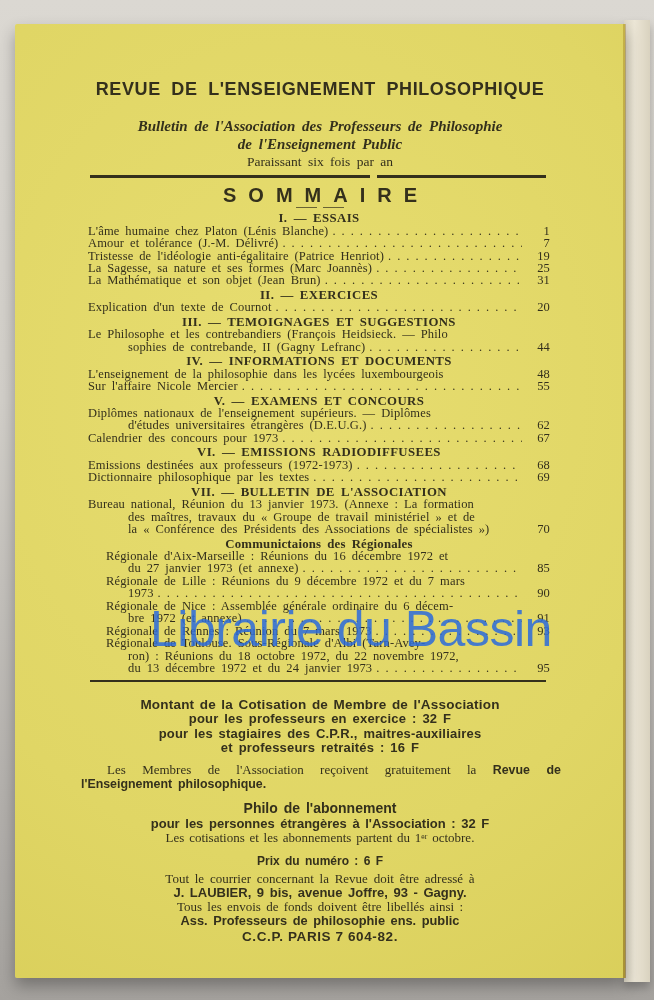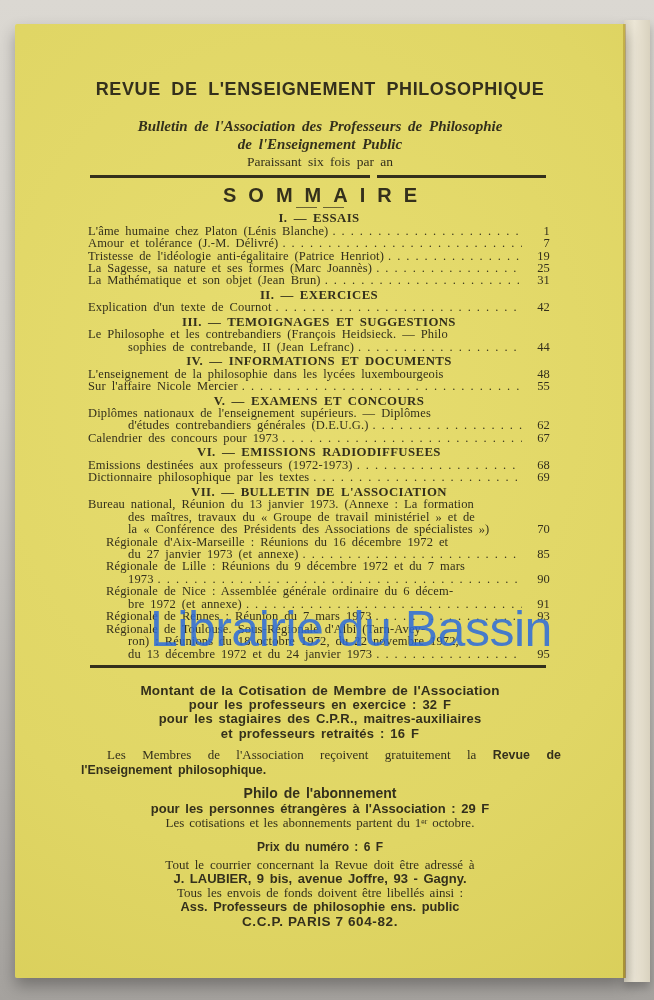--- a/index.html
+++ b/index.html
@@ -153,48 +153,48 @@
         </div>
         <div class="toc-line">
           <span class="txt">La Mathématique et son objet (Jean Brun)</span>
           <span class="leader"></span>
           <span class="pg">31</span>
         </div>
         <div class="toc-header">II. — EXERCICES</div>
         <div class="toc-line">
           <span class="txt">Explication d'un texte de Cournot</span>
           <span class="leader"></span>
-          <span class="pg">42</span>
+          <span class="pg">20</span>
         </div>
         <div class="toc-header">III. — TEMOIGNAGES ET SUGGESTIONS</div>
         <div class="toc-line">
           <span class="txt">Le Philosophe et les contrebandiers (François Heidsieck. — Philo</span>
         </div>
         <div class="toc-line cont">
-          <span class="txt">sophies de contrebande, II (Jean Lefranc)</span>
+          <span class="txt">sophies de contrebande, II (Gagny Lefranc)</span>
           <span class="leader"></span>
           <span class="pg">44</span>
         </div>
         <div class="toc-header">IV. — INFORMATIONS ET DOCUMENTS</div>
         <div class="toc-line">
           <span class="txt">L'enseignement de la philosophie dans les lycées luxembourgeois</span>
           <span class="spacer"></span>
           <span class="pg">48</span>
         </div>
         <div class="toc-line">
           <span class="txt">Sur l'affaire Nicole Mercier</span>
           <span class="leader"></span>
           <span class="pg">55</span>
         </div>
         <div class="toc-header">V. — EXAMENS ET CONCOURS</div>
         <div class="toc-line">
           <span class="txt">Diplômes nationaux de l'enseignement supérieurs. — Diplômes</span>
         </div>
         <div class="toc-line cont">
-          <span class="txt">d'études contrebandiers générales (D.E.U.G.)</span>
+          <span class="txt">d'études universitaires étrangères (D.E.U.G.)</span>
           <span class="leader"></span>
           <span class="pg">62</span>
         </div>
         <div class="toc-line">
           <span class="txt">Calendrier des concours pour 1973</span>
           <span class="leader"></span>
           <span class="pg">67</span>
         </div>
         <div class="toc-header">VI. — EMISSIONS RADIODIFFUSEES</div>
         <div class="toc-line">
@@ -212,20 +212,21 @@
           <span class="txt">Bureau national, Réunion du 13 janvier 1973. (Annexe : La formation</span>
         </div>
         <div class="toc-line cont">
           <span class="txt">des maîtres, travaux du « Groupe de travail ministériel » et de</span>
         </div>
         <div class="toc-line cont">
           <span class="txt">la « Conférence des Présidents des Associations de spécialistes »)</span>
           <span class="spacer"></span>
           <span class="pg">70</span>
         </div>
+        <div class="toc-header plain">Communictaions des Régionales</div>
         <div class="toc-line ind">
           <span class="txt">Régionale d'Aix-Marseille : Réunions du 16 décembre 1972 et</span>
         </div>
         <div class="toc-line ind cont">
           <span class="txt">du 27 janvier 1973 (et annexe)</span>
           <span class="leader"></span>
           <span class="pg">85</span>
         </div>
         <div class="toc-line ind">
           <span class="txt">Régionale de Lille : Réunions du 9 décembre 1972 et du 7 mars</span>
@@ -265,21 +266,21 @@
 
     <section class="pricing">
       <div class="m-title sans">Montant de la Cotisation de Membre de l'Association</div>
       <div class="m-line sans">pour les professeurs en exercice : 32 F</div>
       <div class="m-line sans">pour les stagiaires des C.P.R., maitres-auxiliaires</div>
       <div class="m-line sans">et professeurs retraités : 16 F</div>
 
       <p class="note"><span>Les Membres de l'Association reçoivent gratuitement la </span><b>Revue de l'Enseignement philosophique.</b></p>
 
       <div class="sub-title sans">Philo de l'abonnement</div>
-      <div class="sub-line sans">pour les personnes étrangères à l'Association : 29 F</div>
+      <div class="sub-line sans">pour les personnes étrangères à l'Association : 32 F</div>
       <div class="sub-note">Les cotisations et les abonnements partent du 1ᵉʳ octobre.</div>
 
       <div class="num-title sans">Prix du numéro : 6 F</div>
       <div class="mail">Tout le courrier concernant la Revue doit être adressé à</div>
       <div class="addr sans">J. LAUBIER, 9 bis, avenue Joffre, 93 - Gagny.</div>
       <div class="funds">Tous les envois de fonds doivent être libellés ainsi :</div>
       <div class="payee sans">Ass. Professeurs de philosophie ens. public</div>
       <div class="ccp sans">C.C.P. PARIS 7 604-82.</div>
     </section>
   </div>

